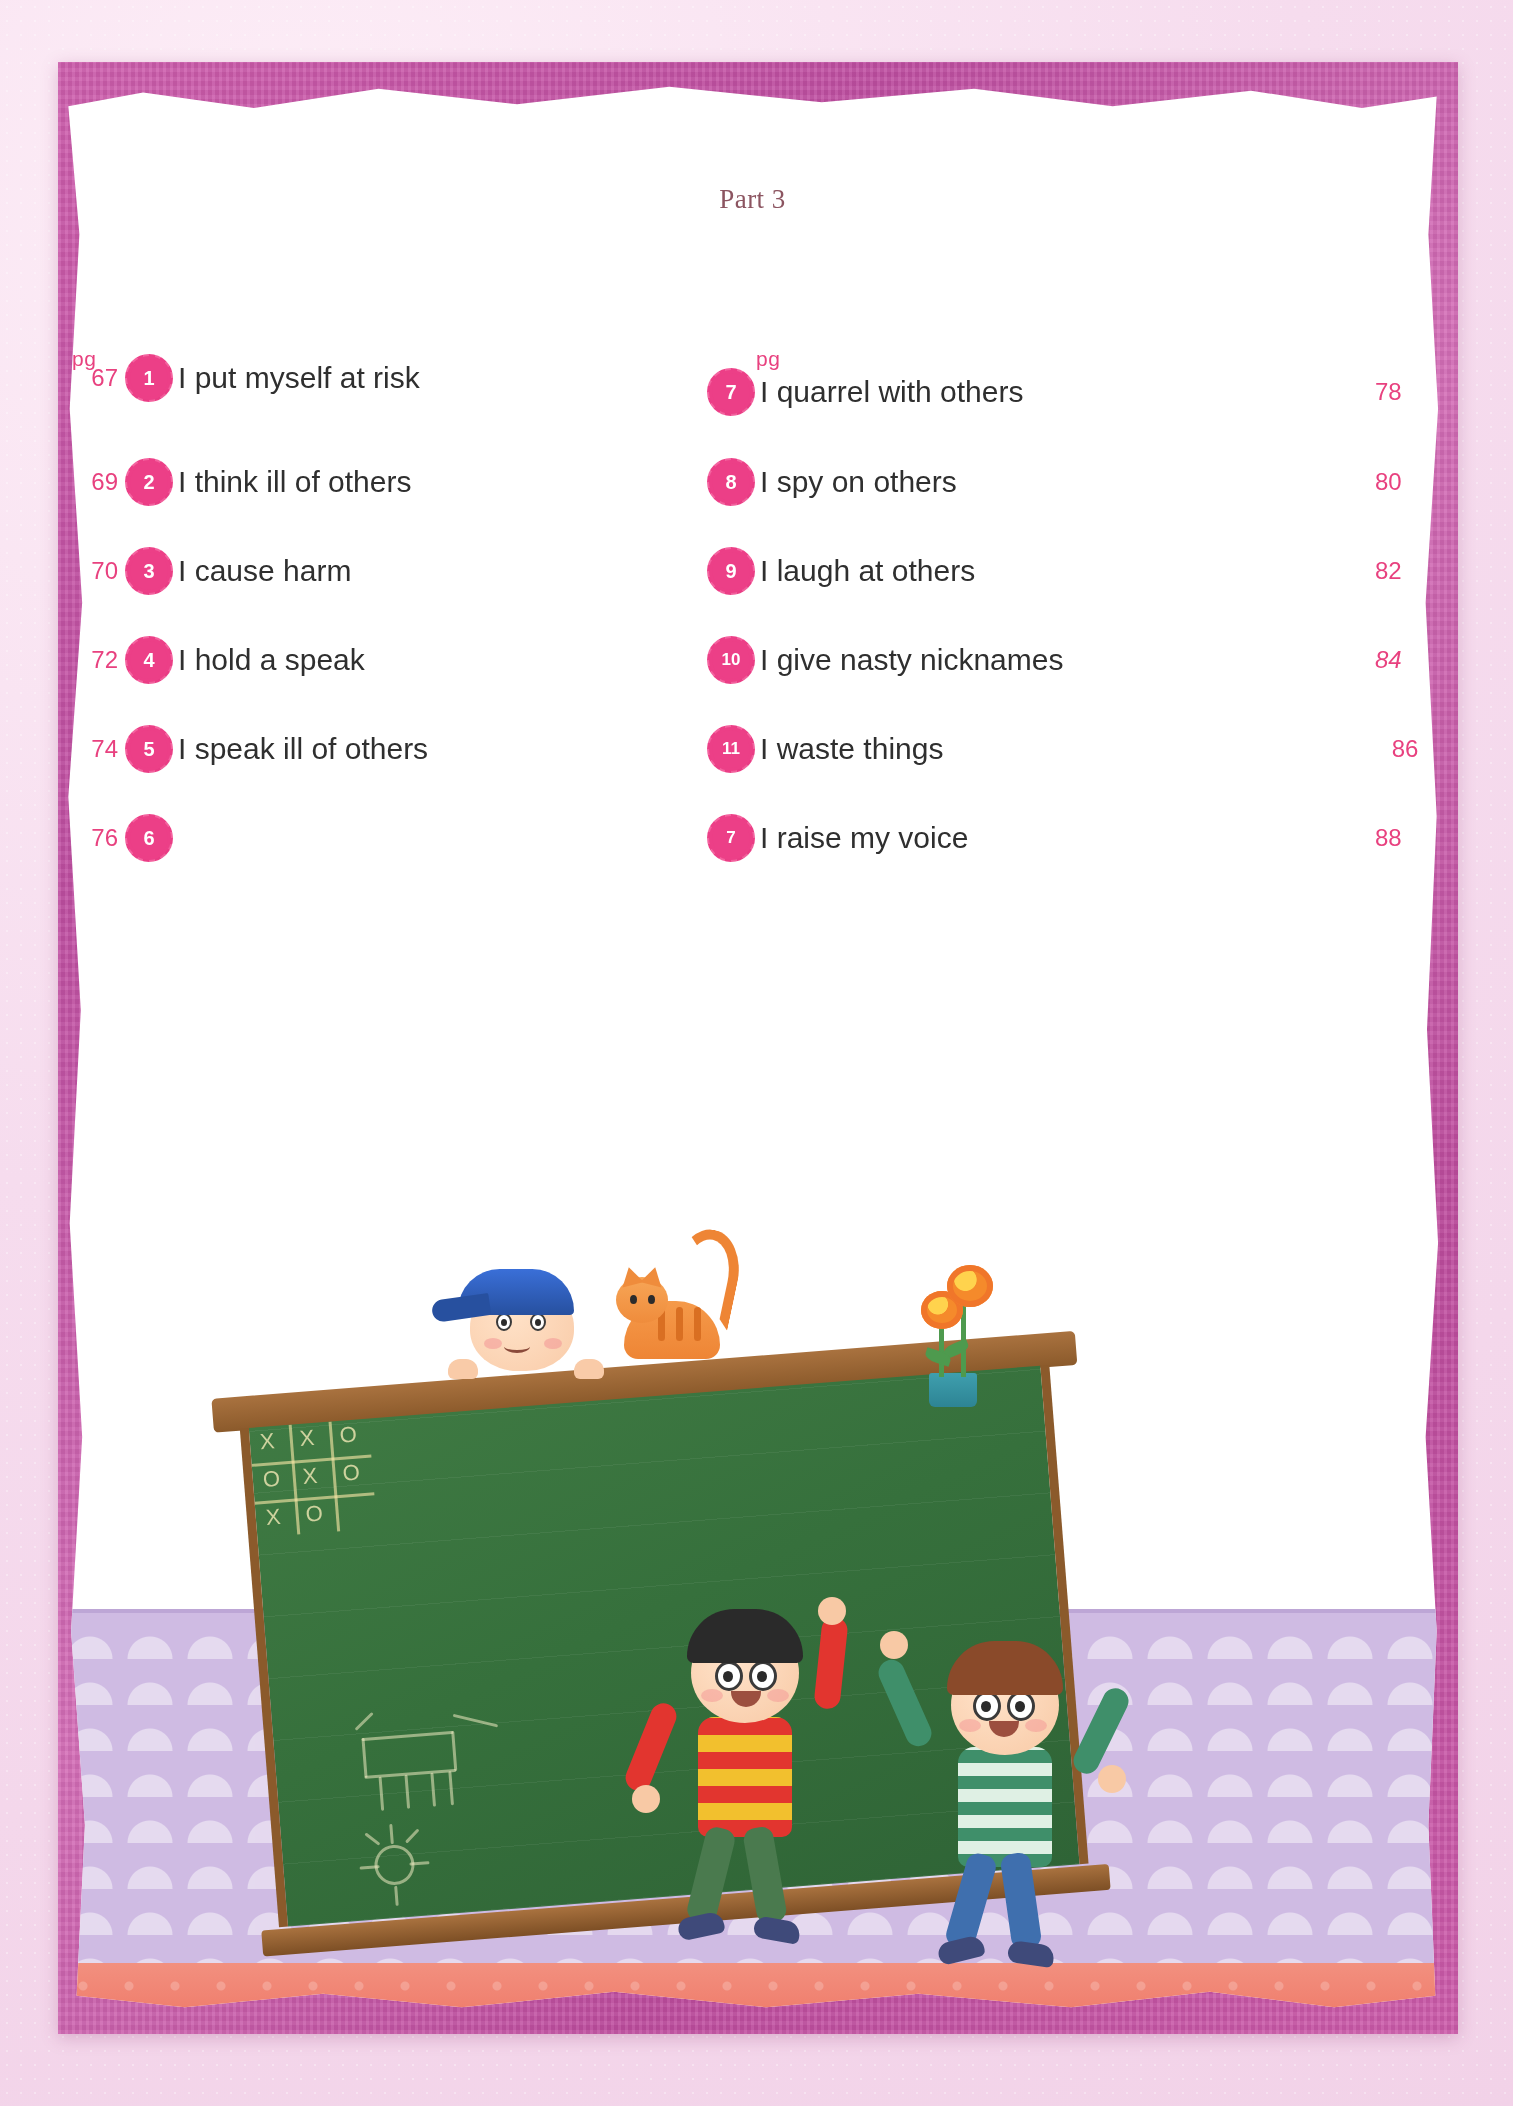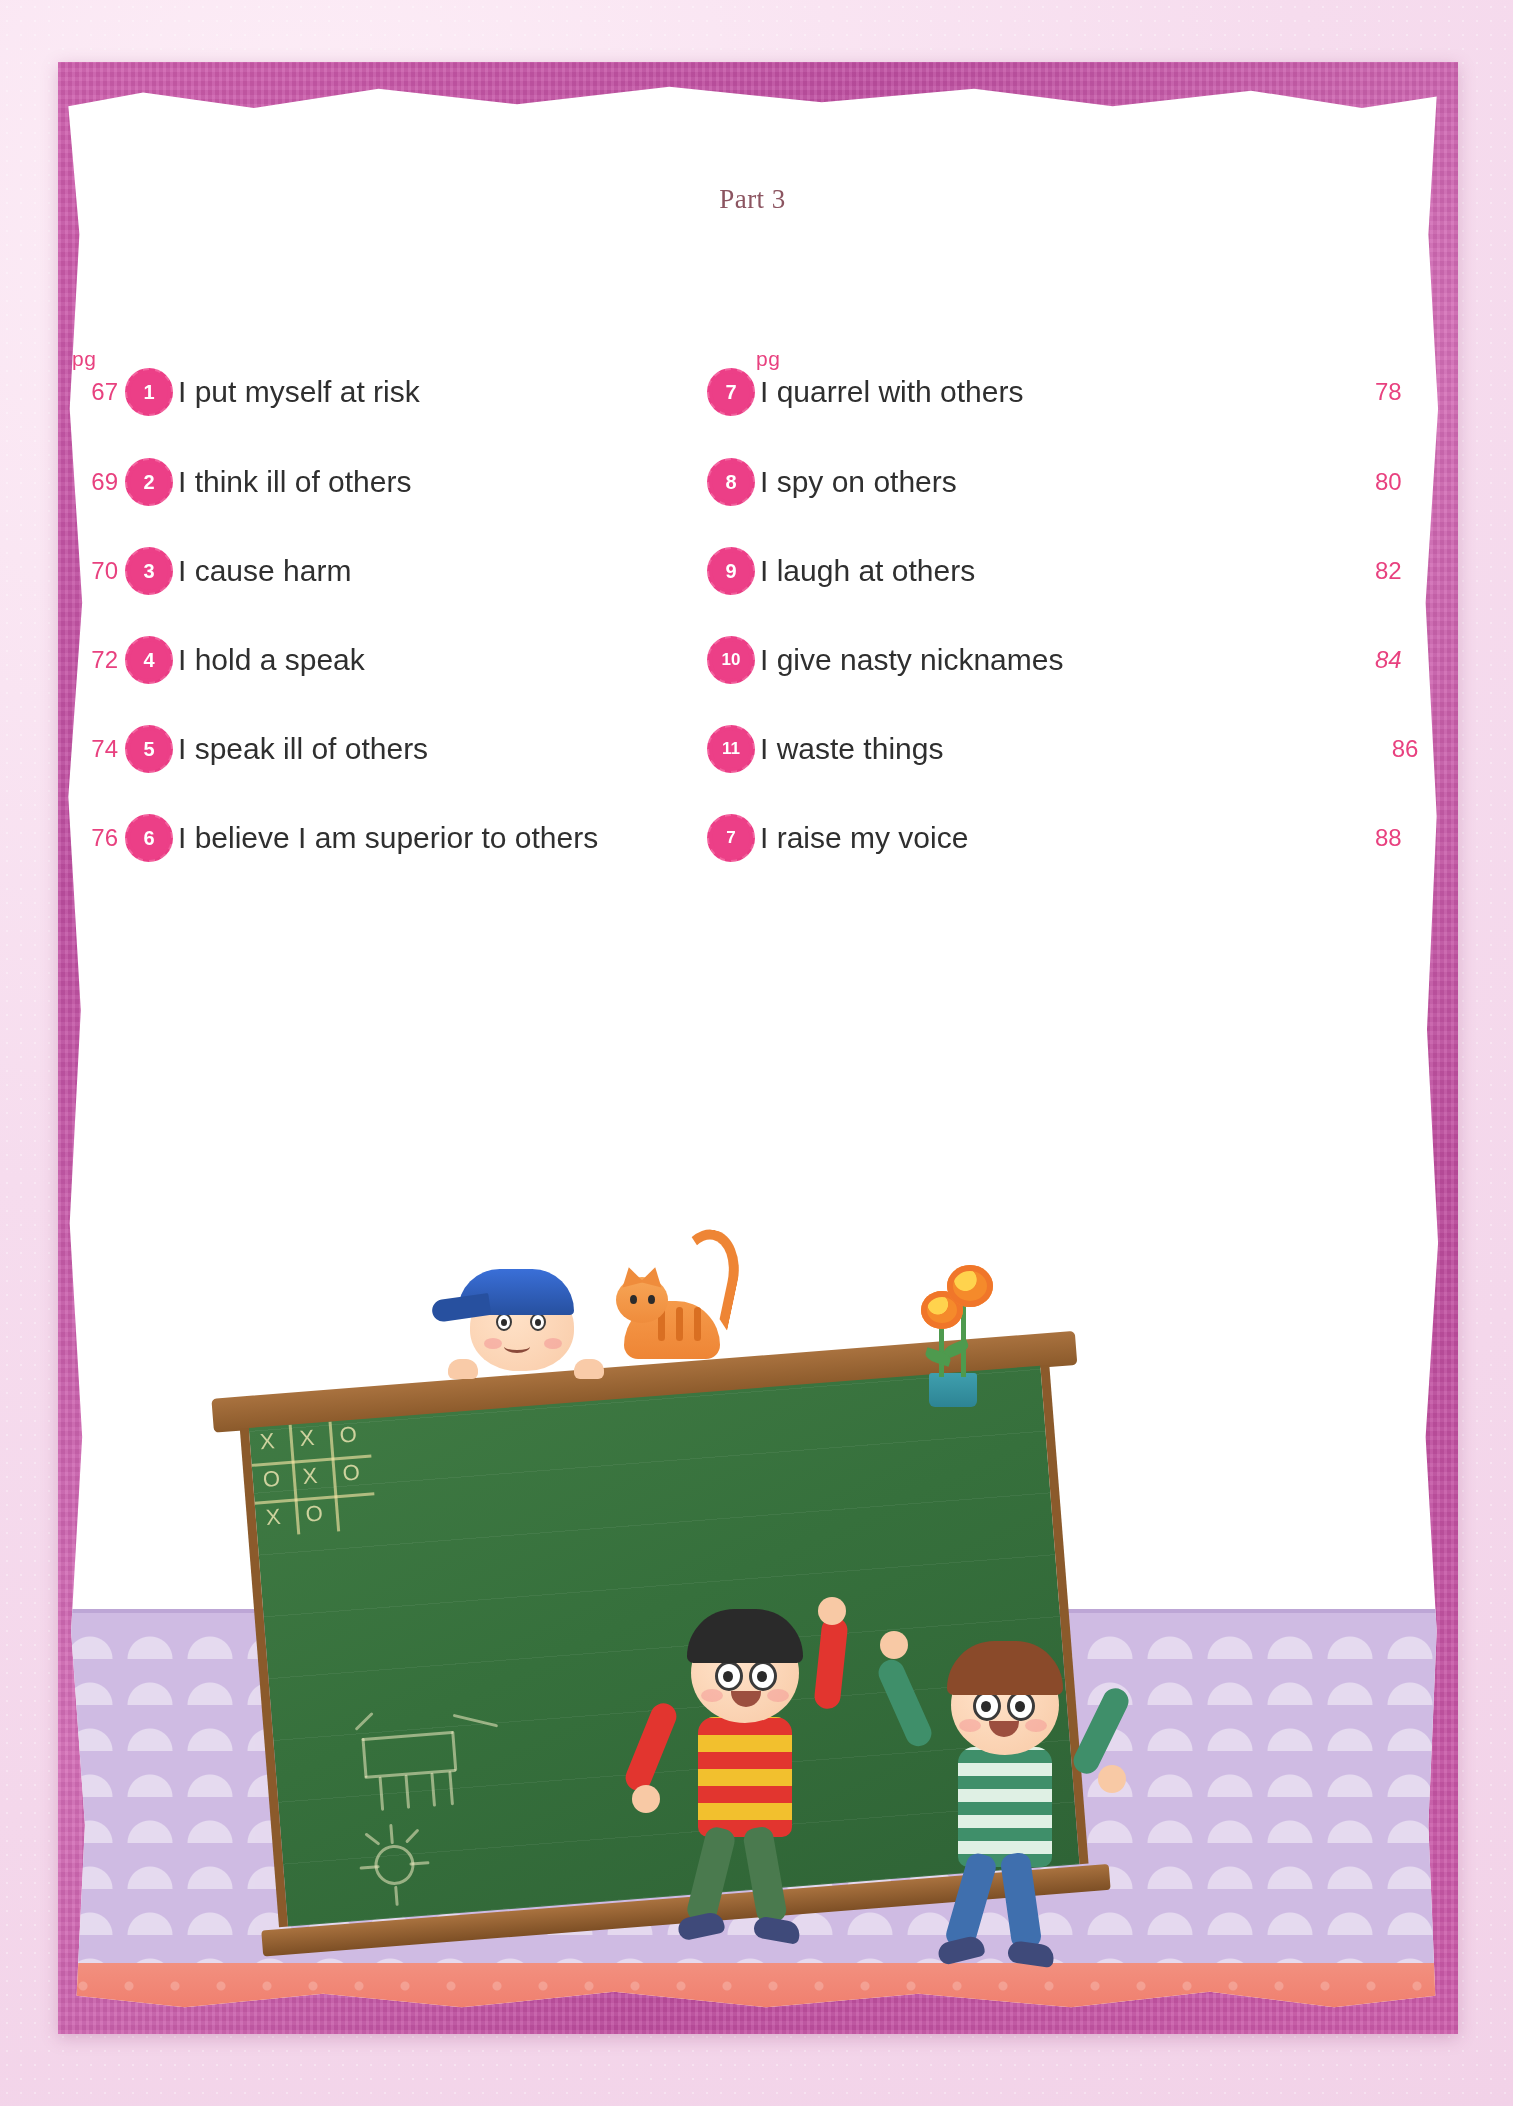--- a/index.html
+++ b/index.html
@@ -602,21 +602,21 @@
 
     <div class="part-label">Part 3</div>
 
     <div class="toc">
 
       <div class="pg-head left">pg</div>
       <div class="pg-head right">pg</div>
 
       <div class="col col-left">
 
-        <div class="toc-row" style="top:22px;align-items:center;">
+        <div class="toc-row" style="top:8px;align-items:center;">
           <span class="pgnum">67</span>
           <span class="badge">1</span>
           <span class="entry">I put myself at risk</span>
         </div>
 
         <div class="toc-row" style="top:112px;">
           <span class="pgnum">69</span>
           <span class="badge">2</span>
           <span class="entry">I think ill of others</span>
         </div>
@@ -635,21 +635,20 @@
 
         <div class="toc-row" style="top:379px;">
           <span class="pgnum">74</span>
           <span class="badge">5</span>
           <span class="entry">I speak ill of others</span>
         </div>
 
         <div class="toc-row" style="top:468px;">
           <span class="pgnum">76</span>
           <span class="badge">6</span>
-          <span class="entry">I believe I am superior to others</span>
         </div>
       </div>
 
       <div class="col col-right">
 
         <div class="toc-row" style="top:22px;">
           <span class="badge">7</span>
           <span class="entry">I quarrel with others</span>
           <span class="pgnum trailing" style="margin-left:auto;">78</span>
         </div>

